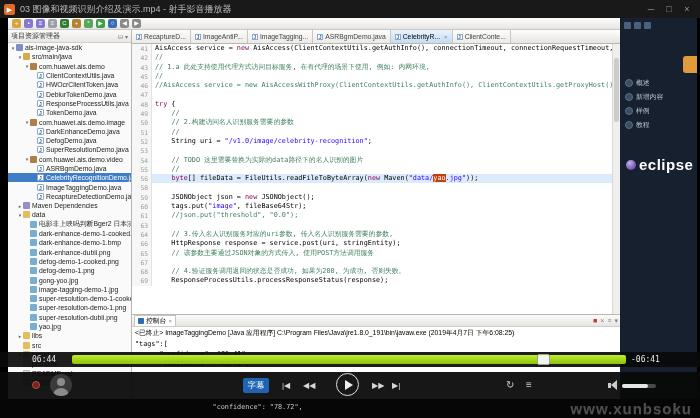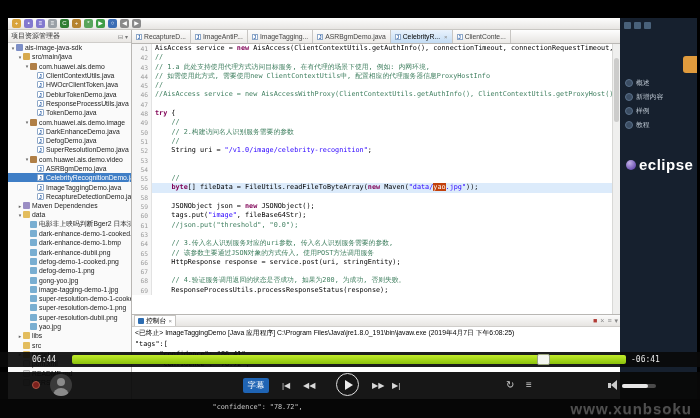--- a/index.html
+++ b/index.html
@@ -35,21 +35,21 @@
   .etab{display:flex;align-items:center;gap:2px;padding:0 4px;font-size:6.8px;color:#444;border-right:1px solid #c8c6c3;background:linear-gradient(#fcfcfc,#eceae7);white-space:nowrap}
   .etab.active{background:linear-gradient(#eaf3fd,#c3dcf4);color:#000}
   .jic{width:6px;height:6px;background:#fff;border:1px solid #8ea8c8;color:#2b5fa8;font-size:4.5px;font-weight:bold;line-height:5px;text-align:center;flex:none}
   .etab .tx{color:#888;font-size:6px;margin-left:2px}
 
   .code{position:absolute;left:124px;top:26px;width:480px;height:270px;background:#fff;overflow:hidden;font-family:"DejaVu Sans Mono",monospace;font-size:6.8px}
   .cl{display:flex;height:9.3px;line-height:9.3px;white-space:pre}
   .cl .ln{width:20px;flex:none;text-align:right;padding-right:3px;color:#9a9a9a;background:#f6f6f6;border-right:1px solid #e2e2e2;font-size:6.3px}
   .cl .ct{padding-left:3px;white-space:pre;overflow:hidden;flex:1}
   .cl.cur{background:#dcebfb}
-  .tk-p{color:#000}.tk-k{color:#7f0055;font-weight:bold}.tk-s{color:#2a00ff}.tk-c{color:#3f7f5f}
+  .tk-p{color:#000}.tk-k{color:#7f0055;font-weight:normal}.tk-s{color:#2a00ff}.tk-c{color:#3f7f5f}
   .tk-sel{background:#c2410c;color:#fff}
 
   .escroll{position:absolute;left:604px;top:26px;width:8px;height:270px;background:#efefee;border-left:1px solid #d8d8d6}
   .ethumb{margin:14px 1px 0;height:64px;background:#cccccb;border-radius:3px}
 
   .console{position:absolute;left:124px;top:296px;width:488px;height:88px;background:#fff;border-top:1px solid #b9b7b4;overflow:hidden}
   .ctabrow{height:12px;background:linear-gradient(#fbfbfb,#e7e5e2);border-bottom:1px solid #cfcdca;display:flex;align-items:center;font-size:6.8px;padding:0 2px}
   .ctab{display:flex;align-items:center;gap:2px;background:#fff;border:1px solid #c6c4c1;border-bottom:none;padding:0 3px;height:11px}
   .cicon{width:6px;height:6px;background:#2d6cb0;border-radius:1px;flex:none}
   .ctab .tx{color:#888;font-size:6px}
@@ -92,20 +92,29 @@
 
   .bottomstrip{position:absolute;left:0;top:399px;width:700px;height:19px;background:#060606}
   .bline{position:absolute;left:188px;top:4px;color:#c9c9c9;font-size:6.8px;font-family:"DejaVu Sans Mono",monospace;white-space:pre}
   .wm{position:absolute;right:8px;top:1px;font-size:15px;font-weight:bold;color:#4f4f4f;letter-spacing:1px;text-shadow:0 1px 0 #1c1c1c}
 </style>
 </head>
 <body>
 
 <div class="stage">
 
+  <div class="titlebar">
+    <span class="appicon">▶</span>
+    <span class="wtitle">03 图像和视频识别介绍及演示.mp4 - 射手影音播放器</span>
+    <span class="winbtns">
+      <span>─</span>
+      <span>□</span>
+      <span>×</span>
+    </span>
+  </div>
 
   <div class="eclipse">
     <div class="etoolbar" id="etoolbar">
         <span class="tbi" style="background: rgb(217, 164, 60);">+</span>
         <span class="tbi" style="background: rgb(131, 121, 207);">▪</span>
         <span class="tbi" style="background: rgb(131, 121, 207);">≡</span>
         <span class="tbi" style="background: rgb(154, 160, 166);">≡</span>
         <span class="tbi" style="background: rgb(46, 125, 50);">C</span>
         <span class="tbi" style="background: rgb(181, 131, 47);">+</span>
         <span class="tbi" style="background: rgb(88, 165, 92);">*</span>
@@ -336,41 +345,40 @@
         </div>
         <div class="etab">
           <span class="jic">J</span>
           <span>ClientConte...</span>
         </div>
       </div>
     <div class="code" id="code">
         <div class="cl"><span class="ln">41</span><span class="ct"><span class="tk-p">AisAccess service = </span><span class="tk-k">new</span><span class="tk-p"> AisAccess(ClientContextUtils.getAuthInfo(), connectionTimeout, connectionRequestTimeout, socketTimeout);</span></span></div>
         <div class="cl"><span class="ln">42</span><span class="ct"><span class="tk-c">//</span></span></div>
         <div class="cl"><span class="ln">43</span><span class="ct"><span class="tk-c">// 1.a 此处支持使用代理方式访问目标服务, 在有代理的场景下使用, 例如: 内网环境,</span></span></div>
-        <div class="cl"><span class="ln">44</span><span class="ct"><span class="tk-c">// 如需使用此方式, 需要使用new ClientContextUtils中, 配置相应的代理服务器信息ProxyHostInfo</span></span></div>
         <div class="cl"><span class="ln">45</span><span class="ct"><span class="tk-c">//</span></span></div>
         <div class="cl"><span class="ln">46</span><span class="ct"><span class="tk-c">//AisAccess service = new AisAccessWithProxy(ClientContextUtils.getAuthInfo(), ClientContextUtils.getProxyHost(), connectionTimeout, connectionRe</span></span></div>
         <div class="cl"><span class="ln">47</span><span class="ct"></span></div>
         <div class="cl"><span class="ln">48</span><span class="ct"><span class="tk-k">try</span><span class="tk-p"> {</span></span></div>
         <div class="cl"><span class="ln">49</span><span class="ct"><span class="tk-p">    </span><span class="tk-c">//</span></span></div>
         <div class="cl"><span class="ln">50</span><span class="ct"><span class="tk-p">    </span><span class="tk-c">// 2.构建访问名人识别服务需要的参数</span></span></div>
         <div class="cl"><span class="ln">51</span><span class="ct"><span class="tk-p">    </span><span class="tk-c">//</span></span></div>
         <div class="cl"><span class="ln">52</span><span class="ct"><span class="tk-p">    String uri = </span><span class="tk-s">"/v1.0/image/celebrity-recognition"</span><span class="tk-p">;</span></span></div>
         <div class="cl"><span class="ln">53</span><span class="ct"></span></div>
-        <div class="cl"><span class="ln">54</span><span class="ct"><span class="tk-p">    </span></span></div>
+        <div class="cl"><span class="ln">54</span><span class="ct"><span class="tk-p">    </span><span class="tk-c">// TODO 这里需要替换为实际的data路径下的名人识别的图片</span></span></div>
         <div class="cl"><span class="ln">55</span><span class="ct"><span class="tk-p">    </span><span class="tk-c">//</span></span></div>
         <div class="cl cur"><span class="ln">56</span><span class="ct"><span class="tk-p">    </span><span class="tk-k">byte</span><span class="tk-p">[] fileData = FileUtils.readFileToByteArray(</span><span class="tk-k">new</span><span class="tk-p"> Maven(</span><span class="tk-s">"data/</span><span class="tk-sel">yao</span><span class="tk-s">.jpg"</span><span class="tk-p">));</span></span></div>
         <div class="cl"><span class="ln">58</span><span class="ct"></span></div>
         <div class="cl"><span class="ln">59</span><span class="ct"><span class="tk-p">    JSONObject json = </span><span class="tk-k">new</span><span class="tk-p"> JSONObject();</span></span></div>
         <div class="cl"><span class="ln">60</span><span class="ct"><span class="tk-p">    tags.put(</span><span class="tk-s">"image"</span><span class="tk-p">, fileBase64Str);</span></span></div>
         <div class="cl"><span class="ln">61</span><span class="ct"><span class="tk-p">    </span><span class="tk-c">//json.put("threshold", "0.0");</span></span></div>
         <div class="cl"><span class="ln">63</span><span class="ct"></span></div>
         <div class="cl"><span class="ln">64</span><span class="ct"><span class="tk-p">    </span><span class="tk-c">// 3.传入名人识别服务对应的uri参数, 传入名人识别服务需要的参数,</span></span></div>
+        <div class="cl"><span class="ln">66</span><span class="ct"><span class="tk-p">    HttpResponse response = service.post(uri, stringEntity);</span></span></div>
         <div class="cl"><span class="ln">65</span><span class="ct"><span class="tk-p">    </span><span class="tk-c">// 该参数主要通过JSON对象的方式传入, 使用POST方法调用服务</span></span></div>
-        <div class="cl"><span class="ln">66</span><span class="ct"><span class="tk-p">    HttpResponse response = service.post(uri, stringEntity);</span></span></div>
         <div class="cl"><span class="ln">67</span><span class="ct"></span></div>
         <div class="cl"><span class="ln">68</span><span class="ct"><span class="tk-p">    </span><span class="tk-c">// 4.验证服务调用返回的状态是否成功, 如果为200, 为成功, 否则失败。</span></span></div>
         <div class="cl"><span class="ln">69</span><span class="ct"><span class="tk-p">    ResponseProcessUtils.processResponseStatus(response);</span></span></div>
       </div>
     <div class="escroll">
         <div class="ethumb"></div>
       </div>
 
     <div class="console">
       <div class="ctabrow">

